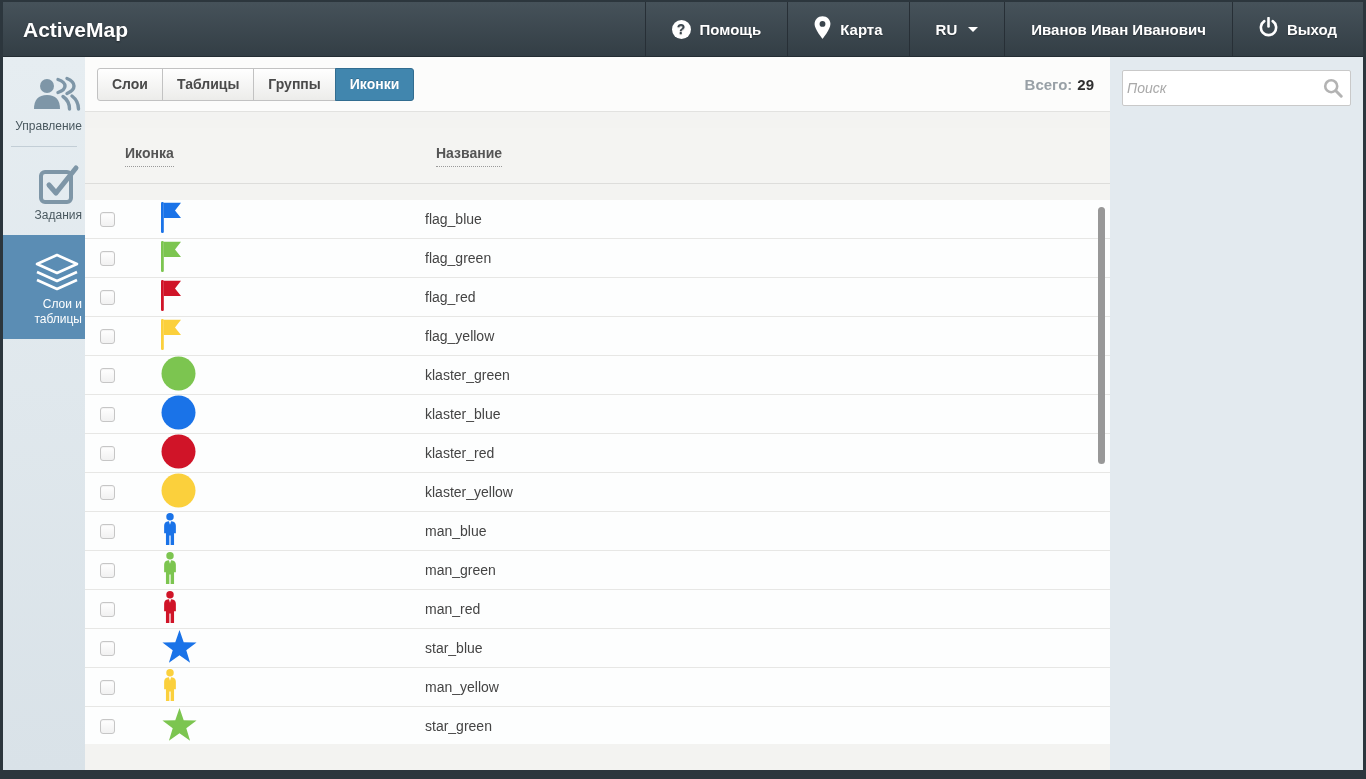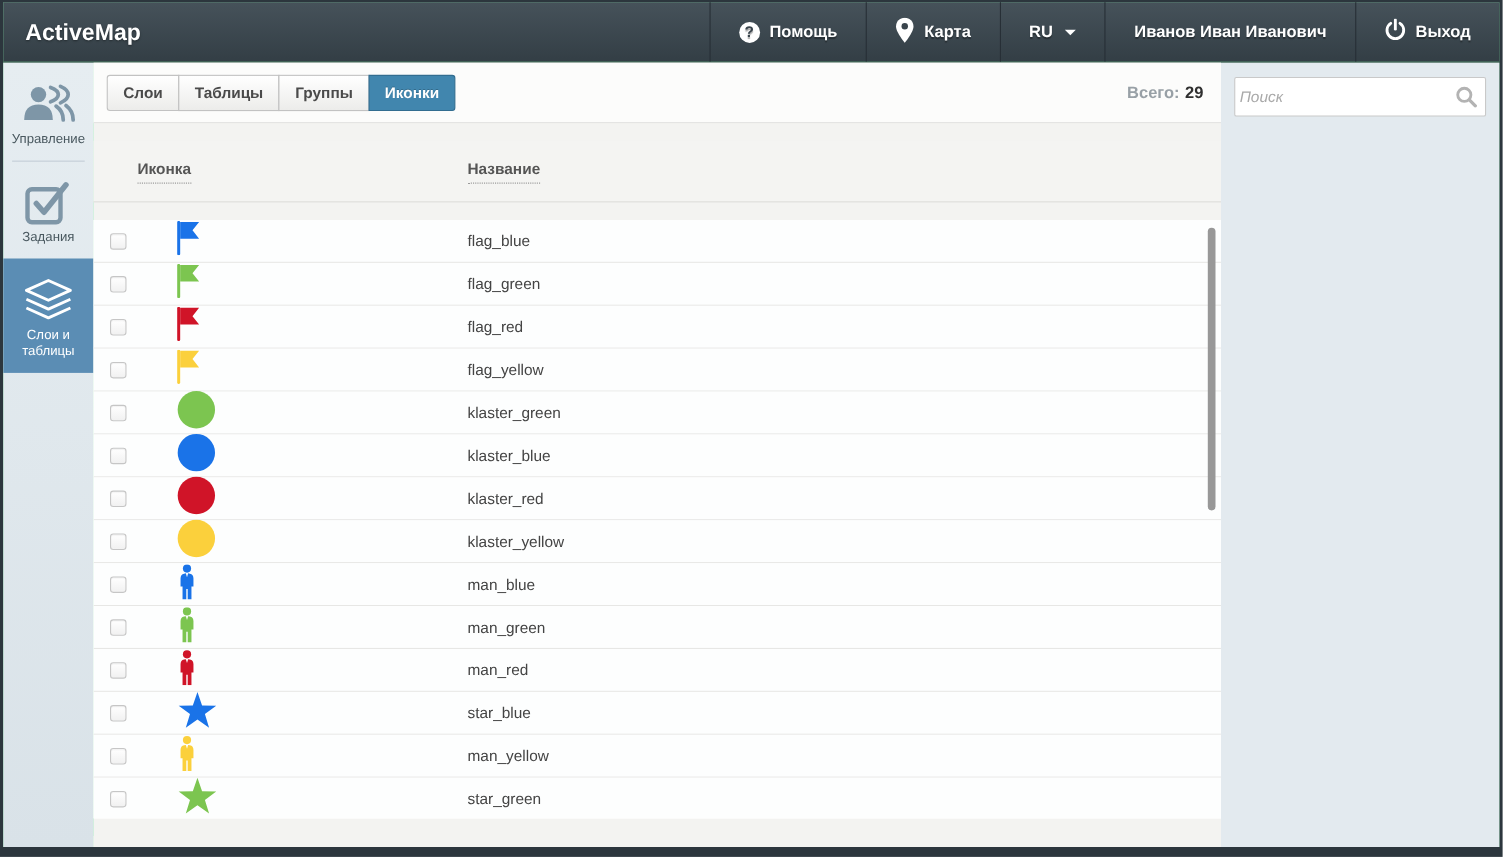--- a/index.html
+++ b/index.html
@@ -13,21 +13,21 @@
   .topnav { margin-left:auto; display:flex; align-items:stretch; }
   .topnav-item { display:flex; align-items:center; gap:9px; padding:0 26px; color:#fff; font-size:15px; font-weight:bold; border-left:1px solid #272f36; cursor:pointer; text-shadow:0 1px 1px rgba(0,0,0,.35); }
   .help-circle { width:19px; height:19px; background:#fff; border-radius:50%; color:#39444c; font-size:14px; font-weight:bold; display:flex; align-items:center; justify-content:center; }
   .caret { display:inline-block; width:0; height:0; border-left:5px solid transparent; border-right:5px solid transparent; border-top:5px solid #fff; margin-left:2px; }
 
   
   .app-body { flex:1; display:flex; min-height:0; }
 
   
   .sidebar { width:82px; flex:0 0 82px; background:linear-gradient(to bottom,#e6edf1,#d9e2e8); display:flex; flex-direction:column; }
-  .side-item { text-align:center; padding:14px 3px 12px; color:#49585f; font-size:12px; cursor:pointer; position:relative;text-decoration:underline; }
+  .side-item { text-align:right; padding:14px 3px 12px; color:#49585f; font-size:12px; cursor:pointer; position:relative;text-decoration:underline; }
   .side-item + .side-item::before { content:""; position:absolute; top:0; left:8px; right:8px; border-top:1px solid #c3ced6; }
   .side-item .side-icon { display:block; height:44px; margin-bottom:4px; }
   .side-item svg { margin-top:4px; }
   .side-item.active { background:#5b8db4; color:#fff; }
   .side-item.active::before { display:none; }
   .side-label { line-height:1.25; display:inline-block; }
 
   
   .main { width:1025px; flex:0 0 1025px; background:#f3f3f1; display:flex; flex-direction:column; min-height:0;gap:16px; }
   .toolbar { height:55px; flex:0 0 55px; background:#fcfcfb; display:flex; align-items:center; padding:0 16px 0 12px; border-bottom:1px solid #e2e2e0; }
@@ -36,21 +36,21 @@
   .tab:first-child { border-radius:3px 0 0 3px; margin-left:0; }
   .tab:last-child { border-radius:0 3px 3px 0; }
   .tab.active { background:#4186ae; border-color:#326d90; color:#fff; text-shadow:0 -1px 0 rgba(0,0,0,.2); }
   .total { margin-left:auto; font-size:15px; font-weight:bold; color:#98a0a6; }
   .total b { color:#2f2f2f; margin-left:5px; }
 
   
   .thead { height:56px; flex:0 0 56px; background:#f4f4f2; display:flex; align-items:center; border-bottom:1px solid #dddddb; }
   .th { font-size:14px; font-weight:bold; color:#555; border-bottom:1px dotted #9a9a9a; padding-bottom:5px; cursor:pointer; }
   .th-icon { margin-left:40px; }
-  .th-name { position:absolute; left:340px; }
+  .th-name { position:absolute; left:351px; }
   .thead { position:relative; }
   .tbody { height:544px; flex:0 0 544px; position:relative; overflow:hidden; background:#fff; }
   .trow { height:39px; display:flex; align-items:center; border-bottom:1px solid #e7e7e5; background:#fdfefe; cursor:pointer; }
   .cell-check { width:56px; flex:0 0 56px; padding-left:15px; }
   .checkbox { display:block; width:15px; height:15px; border:1px solid #c6c6c6; border-radius:3px; background:linear-gradient(to bottom,#fff,#f1f1f1); box-shadow:inset 0 1px 1px rgba(0,0,0,.05); }
   .cell-icon { width:284px; flex:0 0 284px; padding-left:20px; display:flex; align-items:center; }
   .cell-name { flex:1; font-size:14px; color:#444; }
   .scroll-thumb { position:absolute; right:5px; top:7px; width:7px; height:257px; background:#989898; border-radius:4px; }
   .main-footer { flex:1; background:#f3f3f1; }
 

